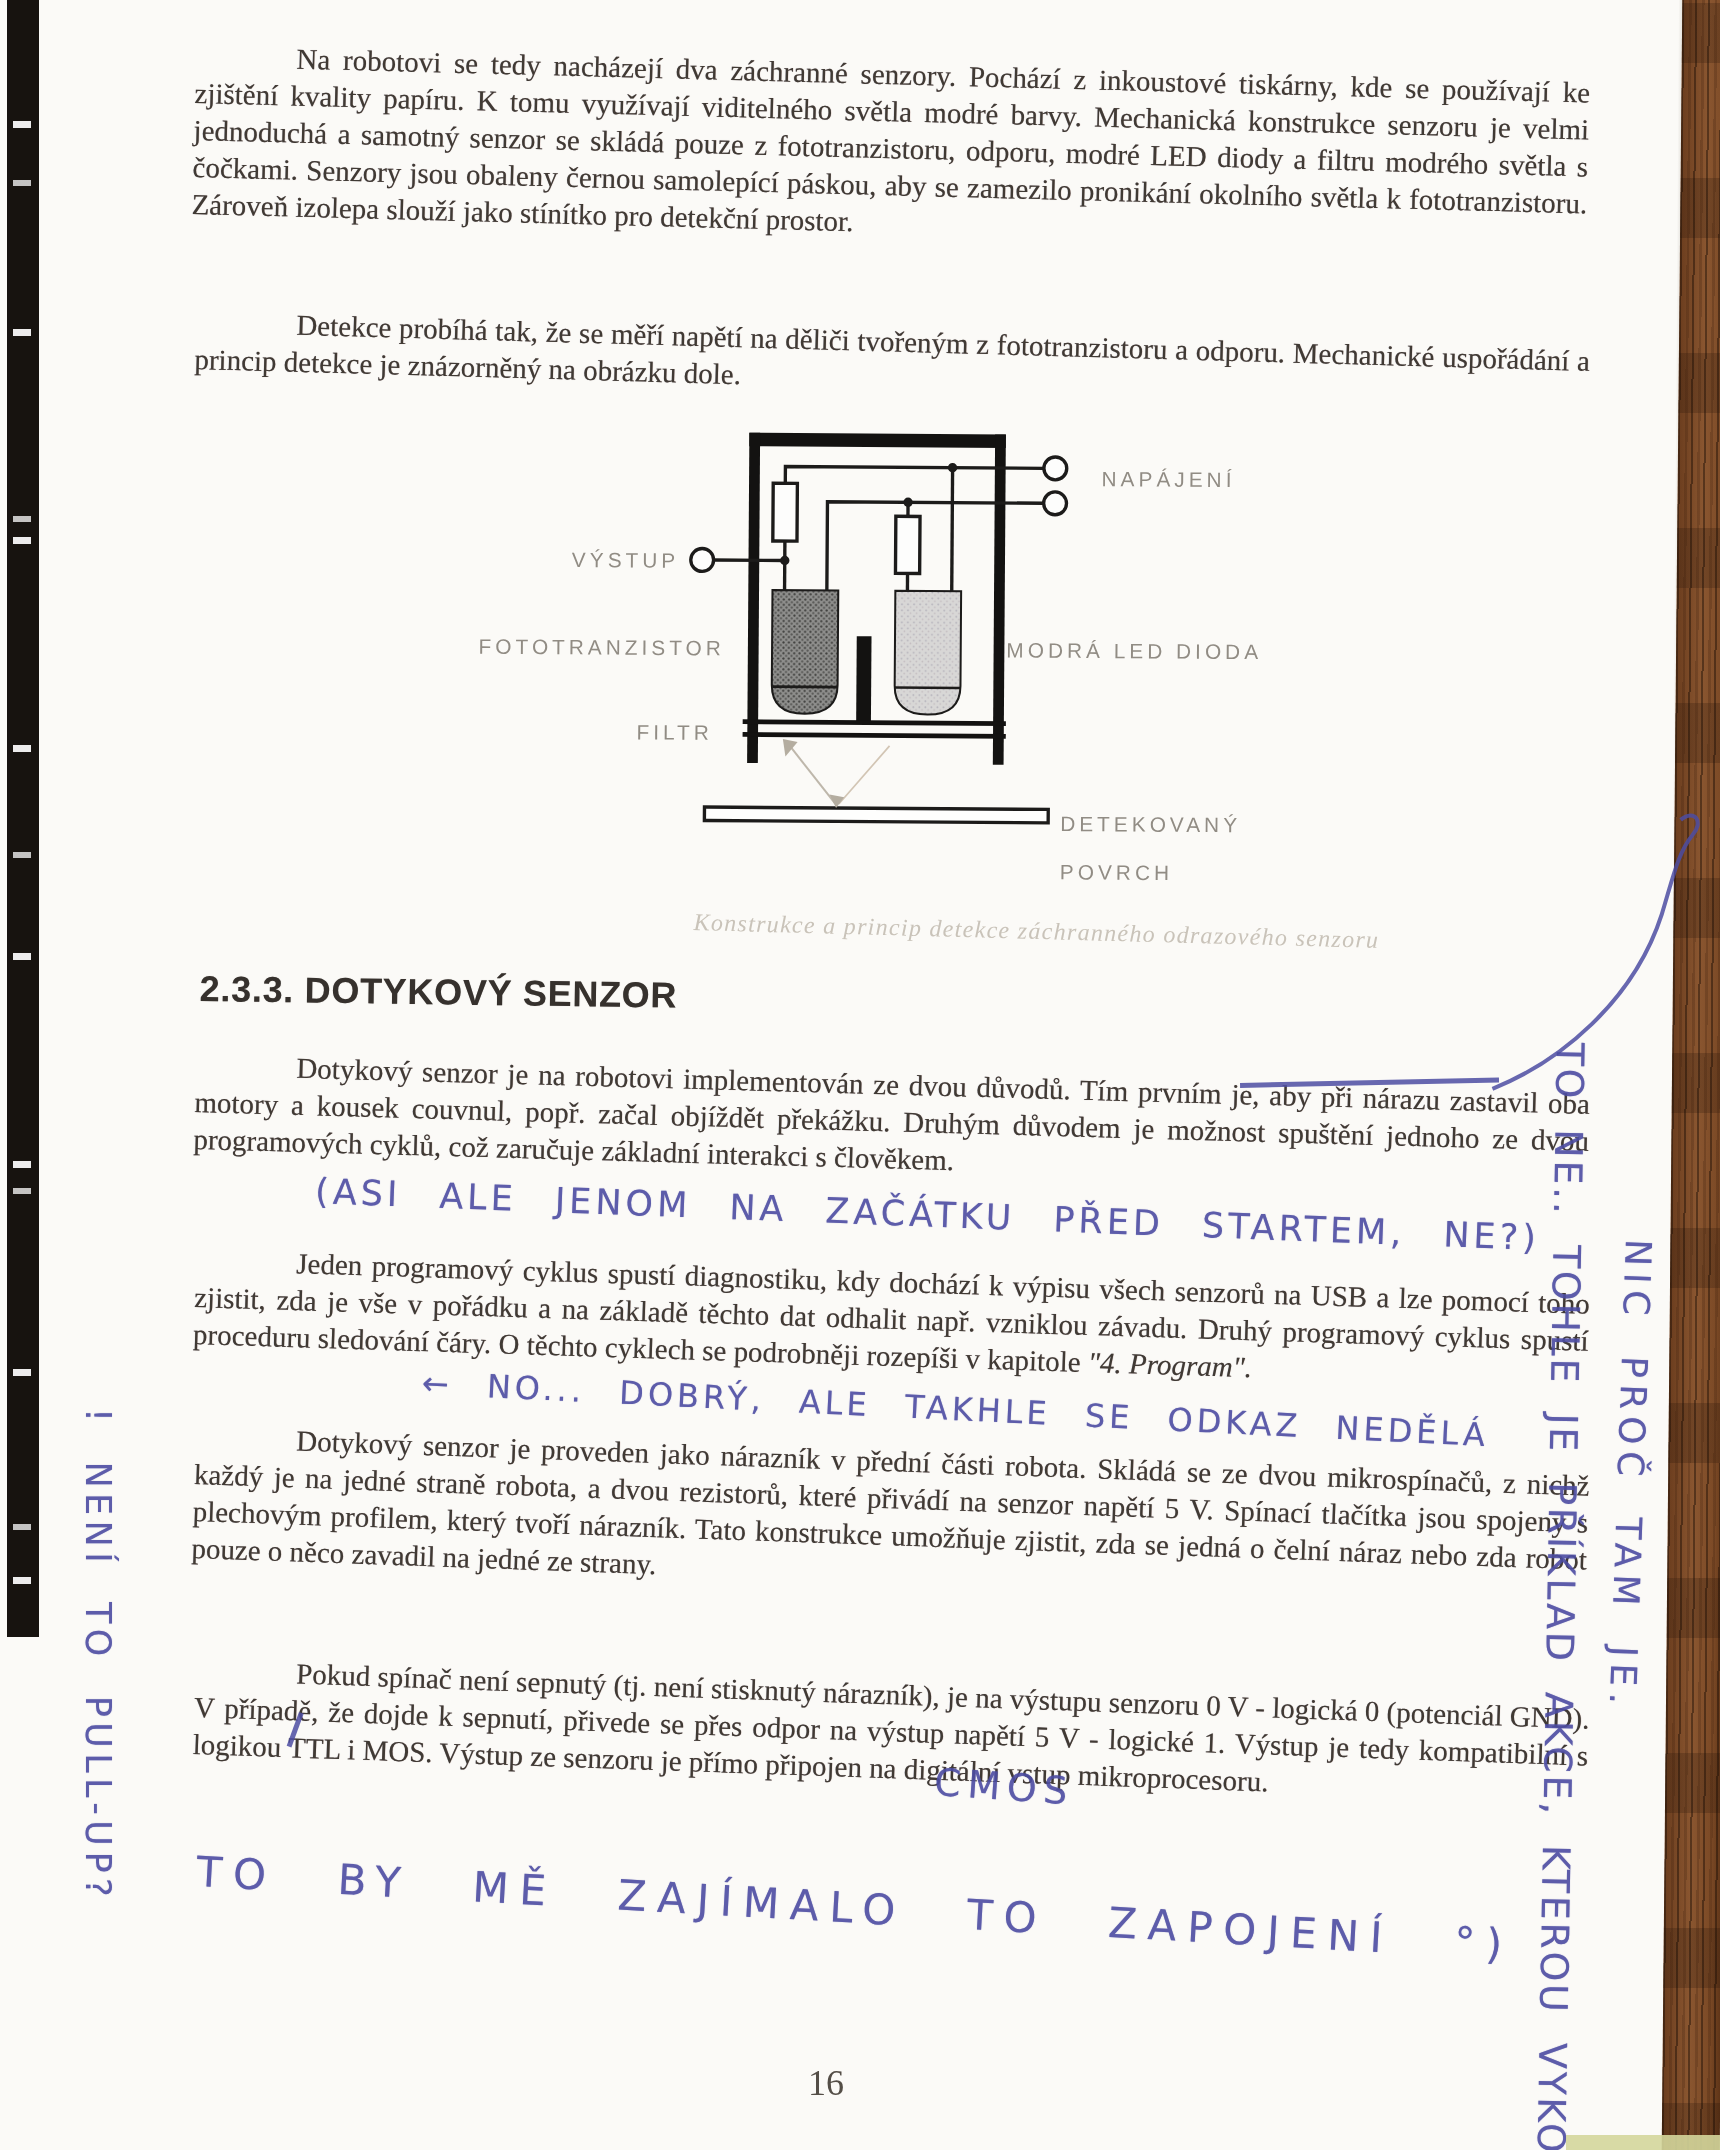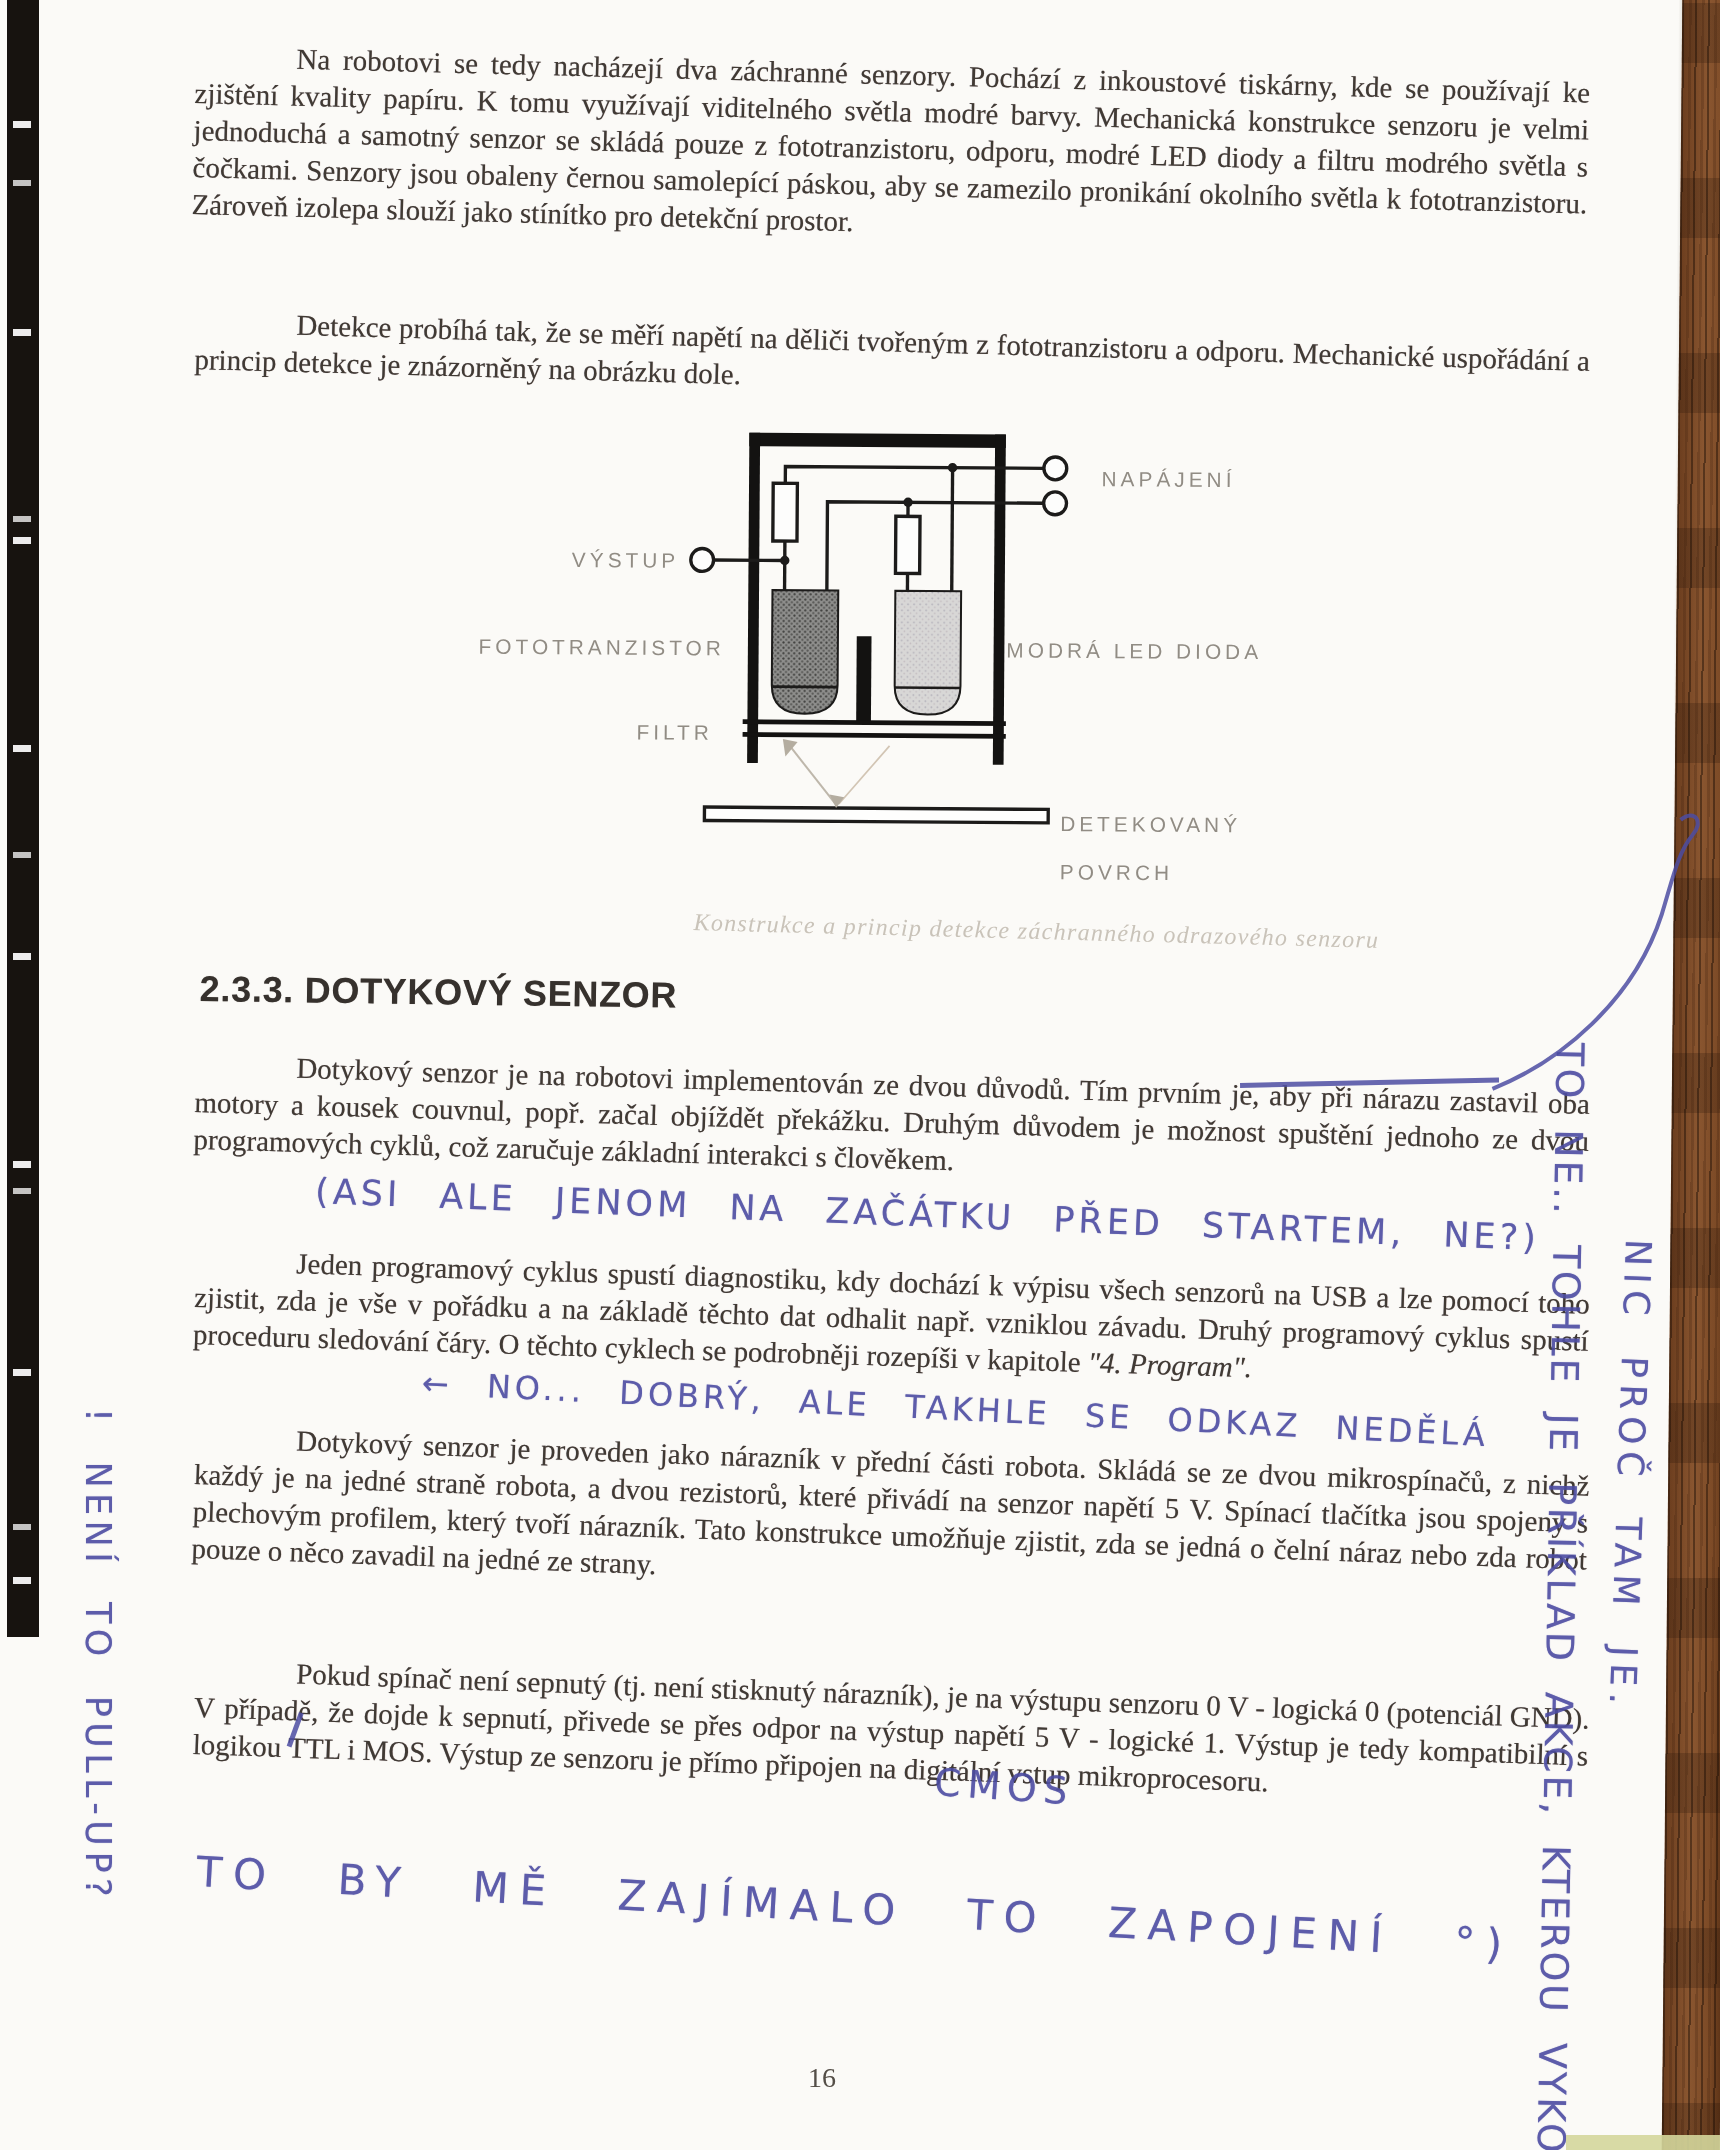--- a/index.html
+++ b/index.html
@@ -23,21 +23,21 @@
   
   .typed{position:absolute;color:#403a34;font-size:29px;line-height:37px;text-align:justify;
          text-shadow:0.4px 0 0 rgba(150,60,50,.14), -0.4px 0 0 rgba(50,70,150,.14), 0 0 0.7px rgba(60,50,40,.35);
          transform-origin:0 0;margin:0;}
   .typed.indent{text-indent:101px;}
   .heading{position:absolute;font-family:"Liberation Sans",sans-serif;font-weight:bold;
            font-size:36px;color:#36312d;letter-spacing:0.7px;transform-origin:0 0;margin:0;
            text-shadow:0 0 0.7px rgba(50,40,35,.4);}
   .caption{position:absolute;font-style:italic;font-size:24px;letter-spacing:1.3px;color:#c9c3b9;
            transform-origin:0 0;margin:0;white-space:nowrap;}
-  .pagenum{position:absolute;left:808px;top:2062px;font-size:28px;color:#544e47;}
+  .pagenum{position:absolute;left:808px;top:2062px;font-size:36px;color:#544e47;}
   
   .diagram{position:absolute;left:470px;top:427px;width:847px;height:470px;transform:rotate(.4deg);}
   .dlabel{font-family:"Liberation Sans",sans-serif;font-size:31px;letter-spacing:6px;fill:#918c84;}
   
   .ink{position:absolute;font-family:"DejaVu Sans",sans-serif;color:#4c4ca2;opacity:.9;
        transform-origin:0 0;white-space:nowrap;text-shadow:0 0 1px rgba(76,76,162,.55);}
   .vert{transform:rotate(90deg);}
   .ink-underline{position:absolute;background:#4c4ca2;opacity:.85;transform-origin:0 0;}
 </style>
 </head>

